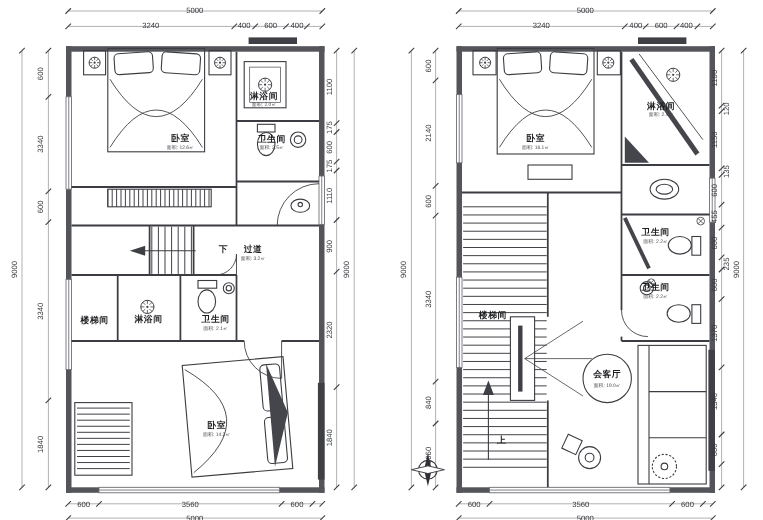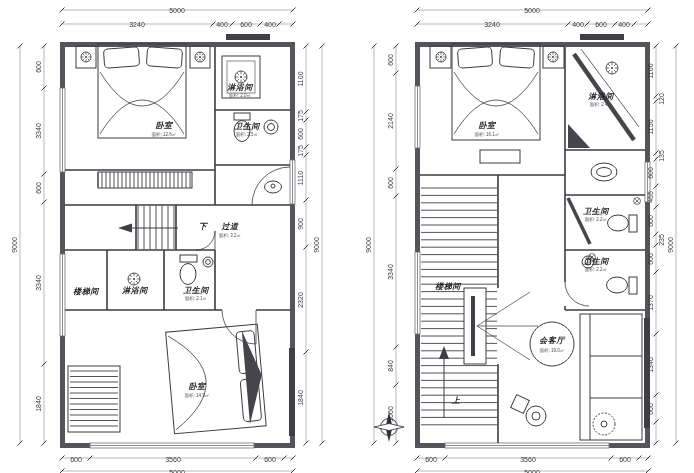--- a/index.html
+++ b/index.html
@@ -4,21 +4,21 @@
 <style>
   html,body{margin:0;padding:0;background:#fff;}
   body{width:694px;height:473px;overflow:hidden;
        font-family:"Liberation Sans","DejaVu Sans",sans-serif;}
   #canvas{position:relative;width:694px;height:473px;background:#ffffff;}
   #plan-svg{position:absolute;left:0;top:0;}
   .labels{position:absolute;left:0;top:0;width:694px;height:473px;pointer-events:none;}
   .lbl{position:absolute;transform:translate(-50%,-50%);white-space:nowrap;line-height:1;}
   .lbl.dim{font-size:7px;color:#36373b;}
   .lbl.rot{transform:translate(-50%,-50%) rotate(-90deg);}
-  .lbl.room{font-size:8px;font-weight:bold;color:#1d1e21;letter-spacing:.5px;font-style:italic;}
+  .lbl.room{font-size:8px;font-weight:bold;color:#1d1e21;letter-spacing:.5px;}
   .lbl.area{font-size:4.5px;color:#4a4b4f;}
 </style>
 </head>
 <body>
 
 <div id="canvas">
 
 <svg id="plan-svg" width="694" height="473" xmlns="http://www.w3.org/2000/svg">
 
   <g id="dimlayer">

